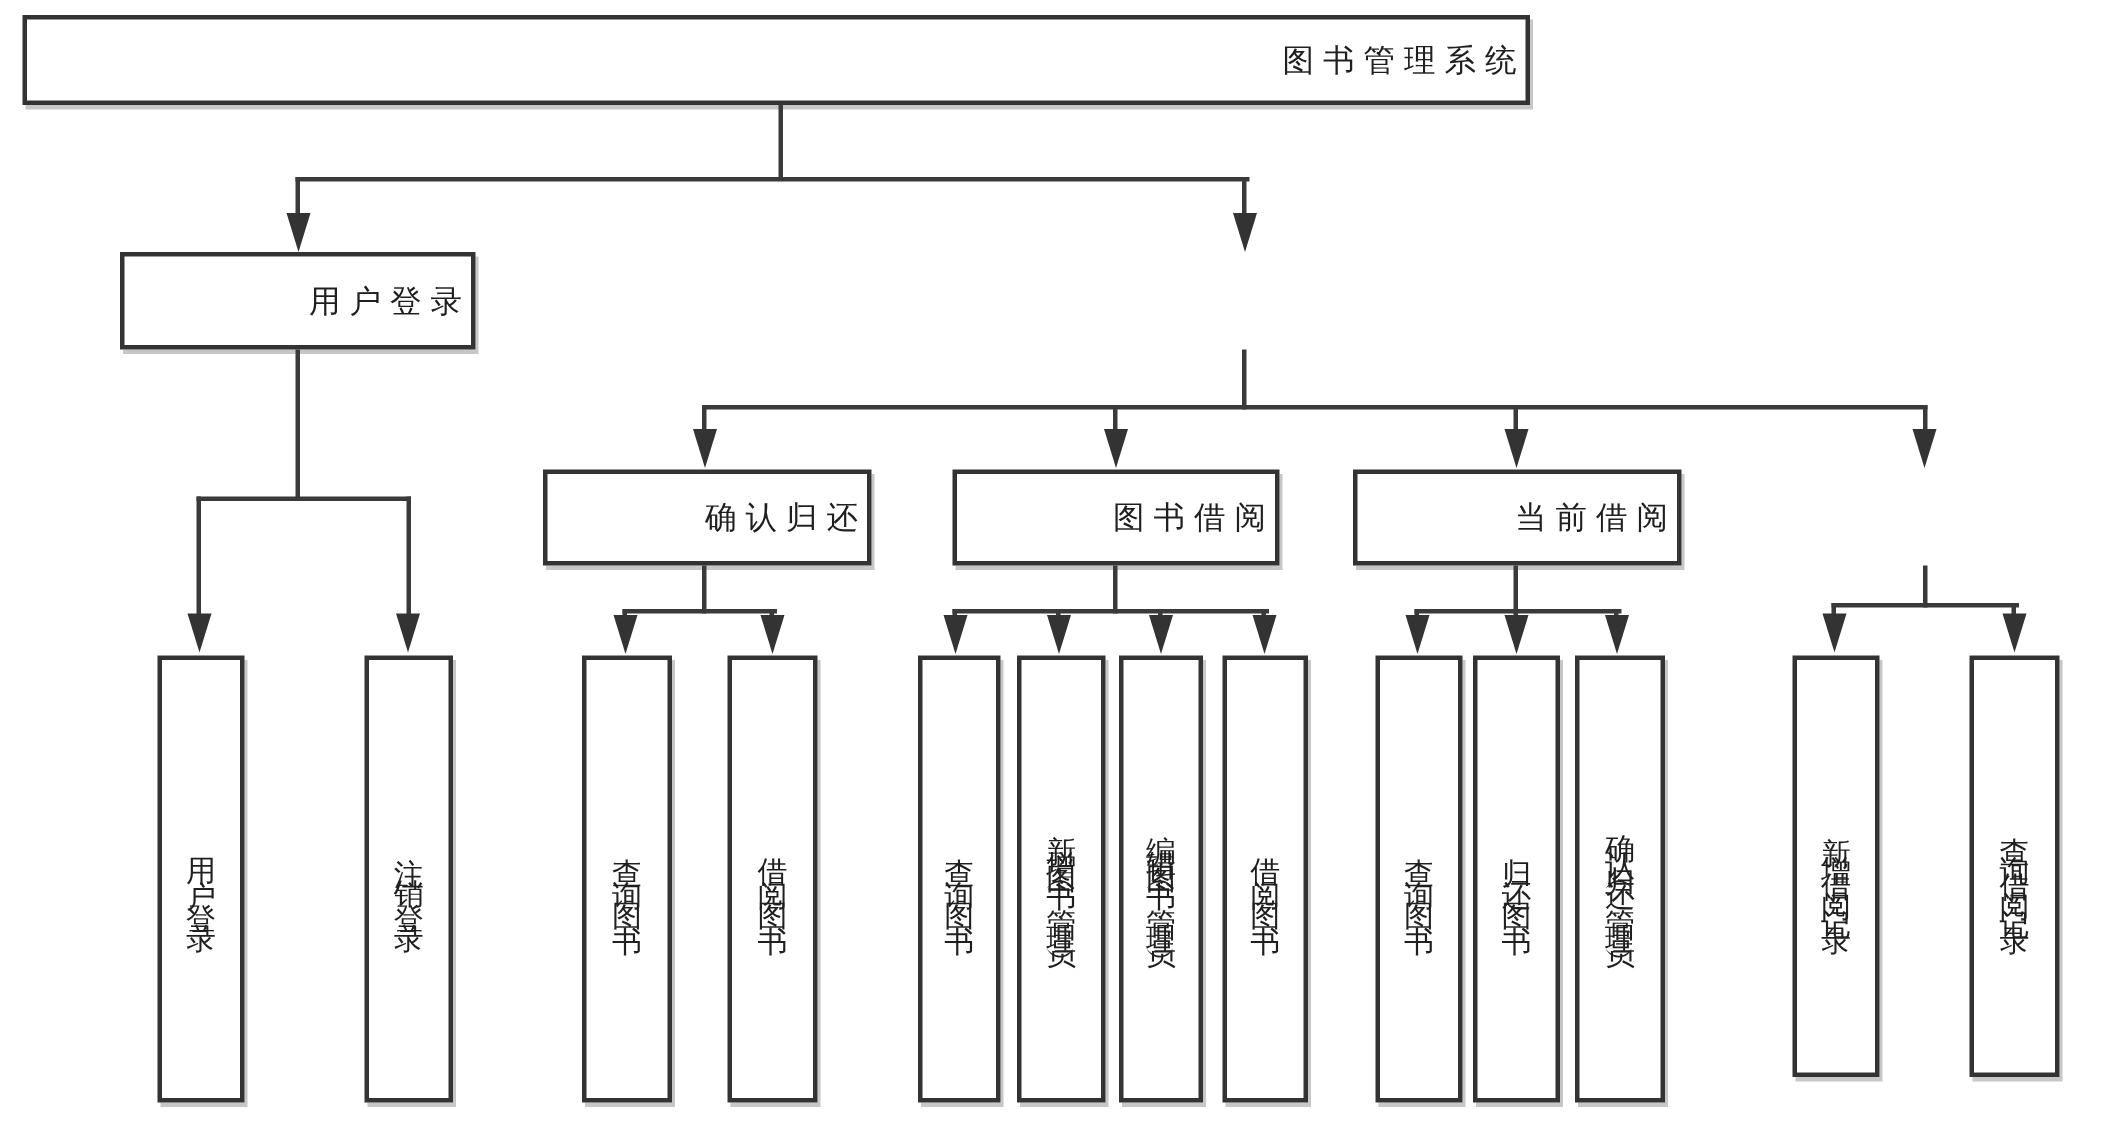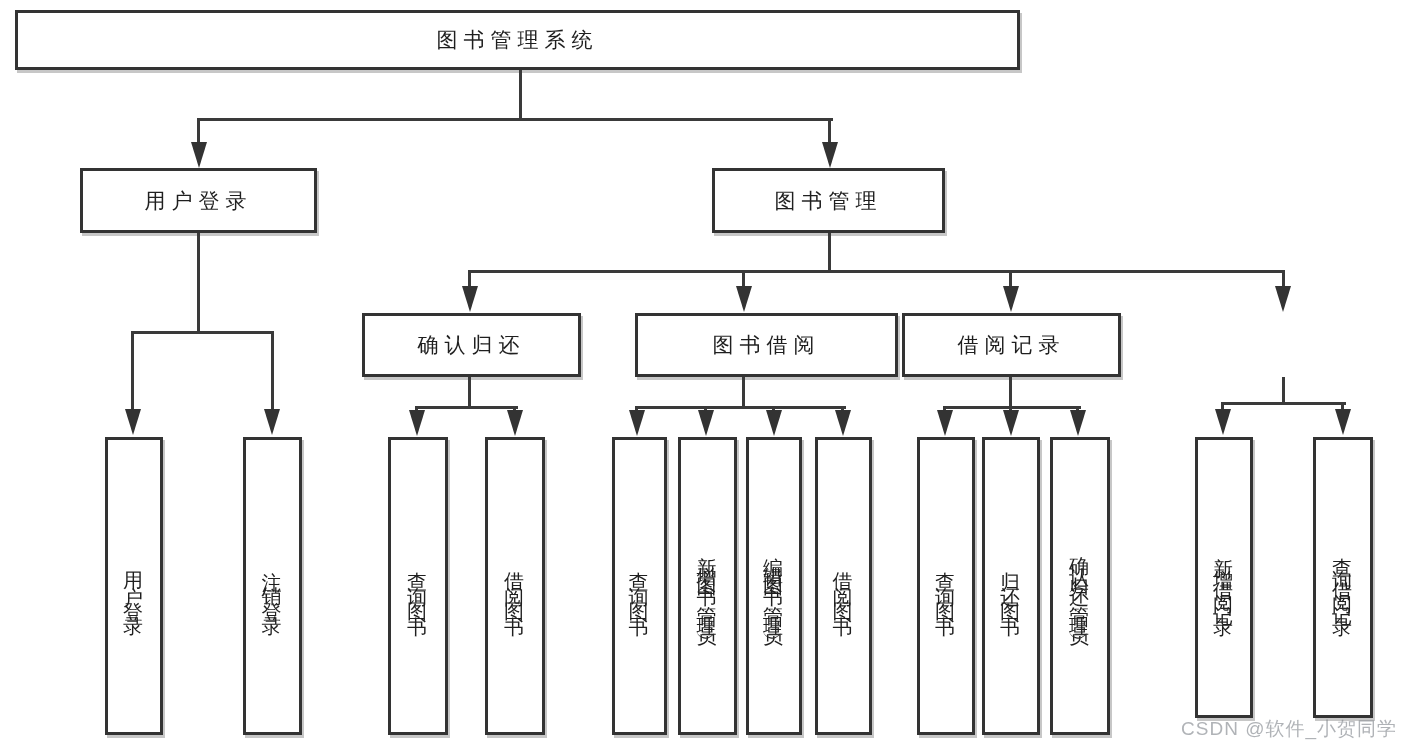--- a/index.html
+++ b/index.html
@@ -2,21 +2,21 @@
 <html><head>
 <meta charset="utf-8">
 <style>
   html,body{margin:0;padding:0;background:#ffffff;}
   .canvas{
     position:relative;width:1405px;height:747px;background:#ffffff;
     font-family:"Liberation Sans",sans-serif;color:#1f1f1f;overflow:hidden;
   }
   .box{
     position:absolute;box-sizing:border-box;border:3px solid #333333;background:#ffffff;
-    display:flex;align-items:center;justify-content:center;
+    display:flex;align-items:center;justify-content:flex-end;
     font-size:21px;letter-spacing:6px;white-space:nowrap;
     box-shadow:2px 3px 0 rgba(0,0,0,0.22);
   }
   .vbox{
     position:absolute;box-sizing:border-box;border:3px solid #333333;background:#ffffff;
     display:flex;align-items:center;justify-content:center;
     writing-mode:vertical-rl;text-orientation:mixed;
     font-size:20px;box-shadow:2px 3px 0 rgba(0,0,0,0.22);
   }
   .ls4{letter-spacing:15px;}
@@ -46,23 +46,20 @@
   <div class="vline" style="left:519px;top:70px;height:50px;"></div>
   <div class="hline" style="left:197px;top:118px;width:636px;"></div>
   <div class="vline" style="left:197px;top:118px;height:28px;"></div>
   <div class="ahead" style="left:191px;top:142px;"></div>
   <div class="vline" style="left:828px;top:118px;height:28px;"></div>
   <div class="ahead" style="left:822px;top:142px;"></div>
 
   <div class="box" style="left:80px;top:168px;width:237px;height:65px;">
       <span>用户登录</span>
     </div>
-  <div class="box" style="left:712px;top:168px;width:233px;height:65px;">
-      <span>图书管理</span>
-    </div>
 
   <div class="vline" style="left:197px;top:233px;height:101px;"></div>
   <div class="hline" style="left:131px;top:331px;width:143px;"></div>
   <div class="vline" style="left:131px;top:331px;height:80px;"></div>
   <div class="ahead" style="left:125px;top:409px;"></div>
   <div class="vline" style="left:271px;top:331px;height:80px;"></div>
   <div class="ahead" style="left:264px;top:409px;"></div>
 
   <div class="vline" style="left:828px;top:233px;height:40px;"></div>
   <div class="hline" style="left:468px;top:270px;width:817px;"></div>
@@ -71,25 +68,25 @@
   <div class="vline" style="left:742px;top:270px;height:20px;"></div>
   <div class="ahead" style="left:736px;top:286px;"></div>
   <div class="vline" style="left:1009px;top:270px;height:20px;"></div>
   <div class="ahead" style="left:1003px;top:286px;"></div>
   <div class="vline" style="left:1282px;top:270px;height:20px;"></div>
   <div class="ahead" style="left:1275px;top:286px;"></div>
 
   <div class="box" style="left:362px;top:313px;width:219px;height:64px;">
       <span>确认归还</span>
     </div>
-  <div class="box" style="left:635px;top:313px;width:263px;height:64px;">
+  <div class="box" style="left:635px;top:313px;width:218px;height:64px;">
       <span>图书借阅</span>
     </div>
   <div class="box" style="left:902px;top:313px;width:219px;height:64px;">
-      <span>借阅记录</span>
+      <span>当前借阅</span>
     </div>
 
   <div class="vline" style="left:468px;top:377px;height:32px;"></div>
   <div class="hline" style="left:415px;top:406px;width:103px;"></div>
   <div class="vline" style="left:415px;top:406px;height:8px;"></div>
   <div class="ahead" style="left:409px;top:410px;"></div>
   <div class="vline" style="left:513px;top:406px;height:8px;"></div>
   <div class="ahead" style="left:507px;top:410px;"></div>
 
   <div class="vline" style="left:742px;top:377px;height:32px;"></div>
@@ -156,15 +153,14 @@
       <span>确认归还（管理员）</span>
     </div>
 
   <div class="vbox ls6" style="left:1195px;top:437px;width:58px;height:281px;">
       <span>新增借阅记录</span>
     </div>
   <div class="vbox ls6" style="left:1313px;top:437px;width:60px;height:281px;">
       <span>查询借阅记录</span>
     </div>
 
-  <div class="watermark">CSDN @软件_小贺同学</div>
 
 </div>
 
 </body></html>

